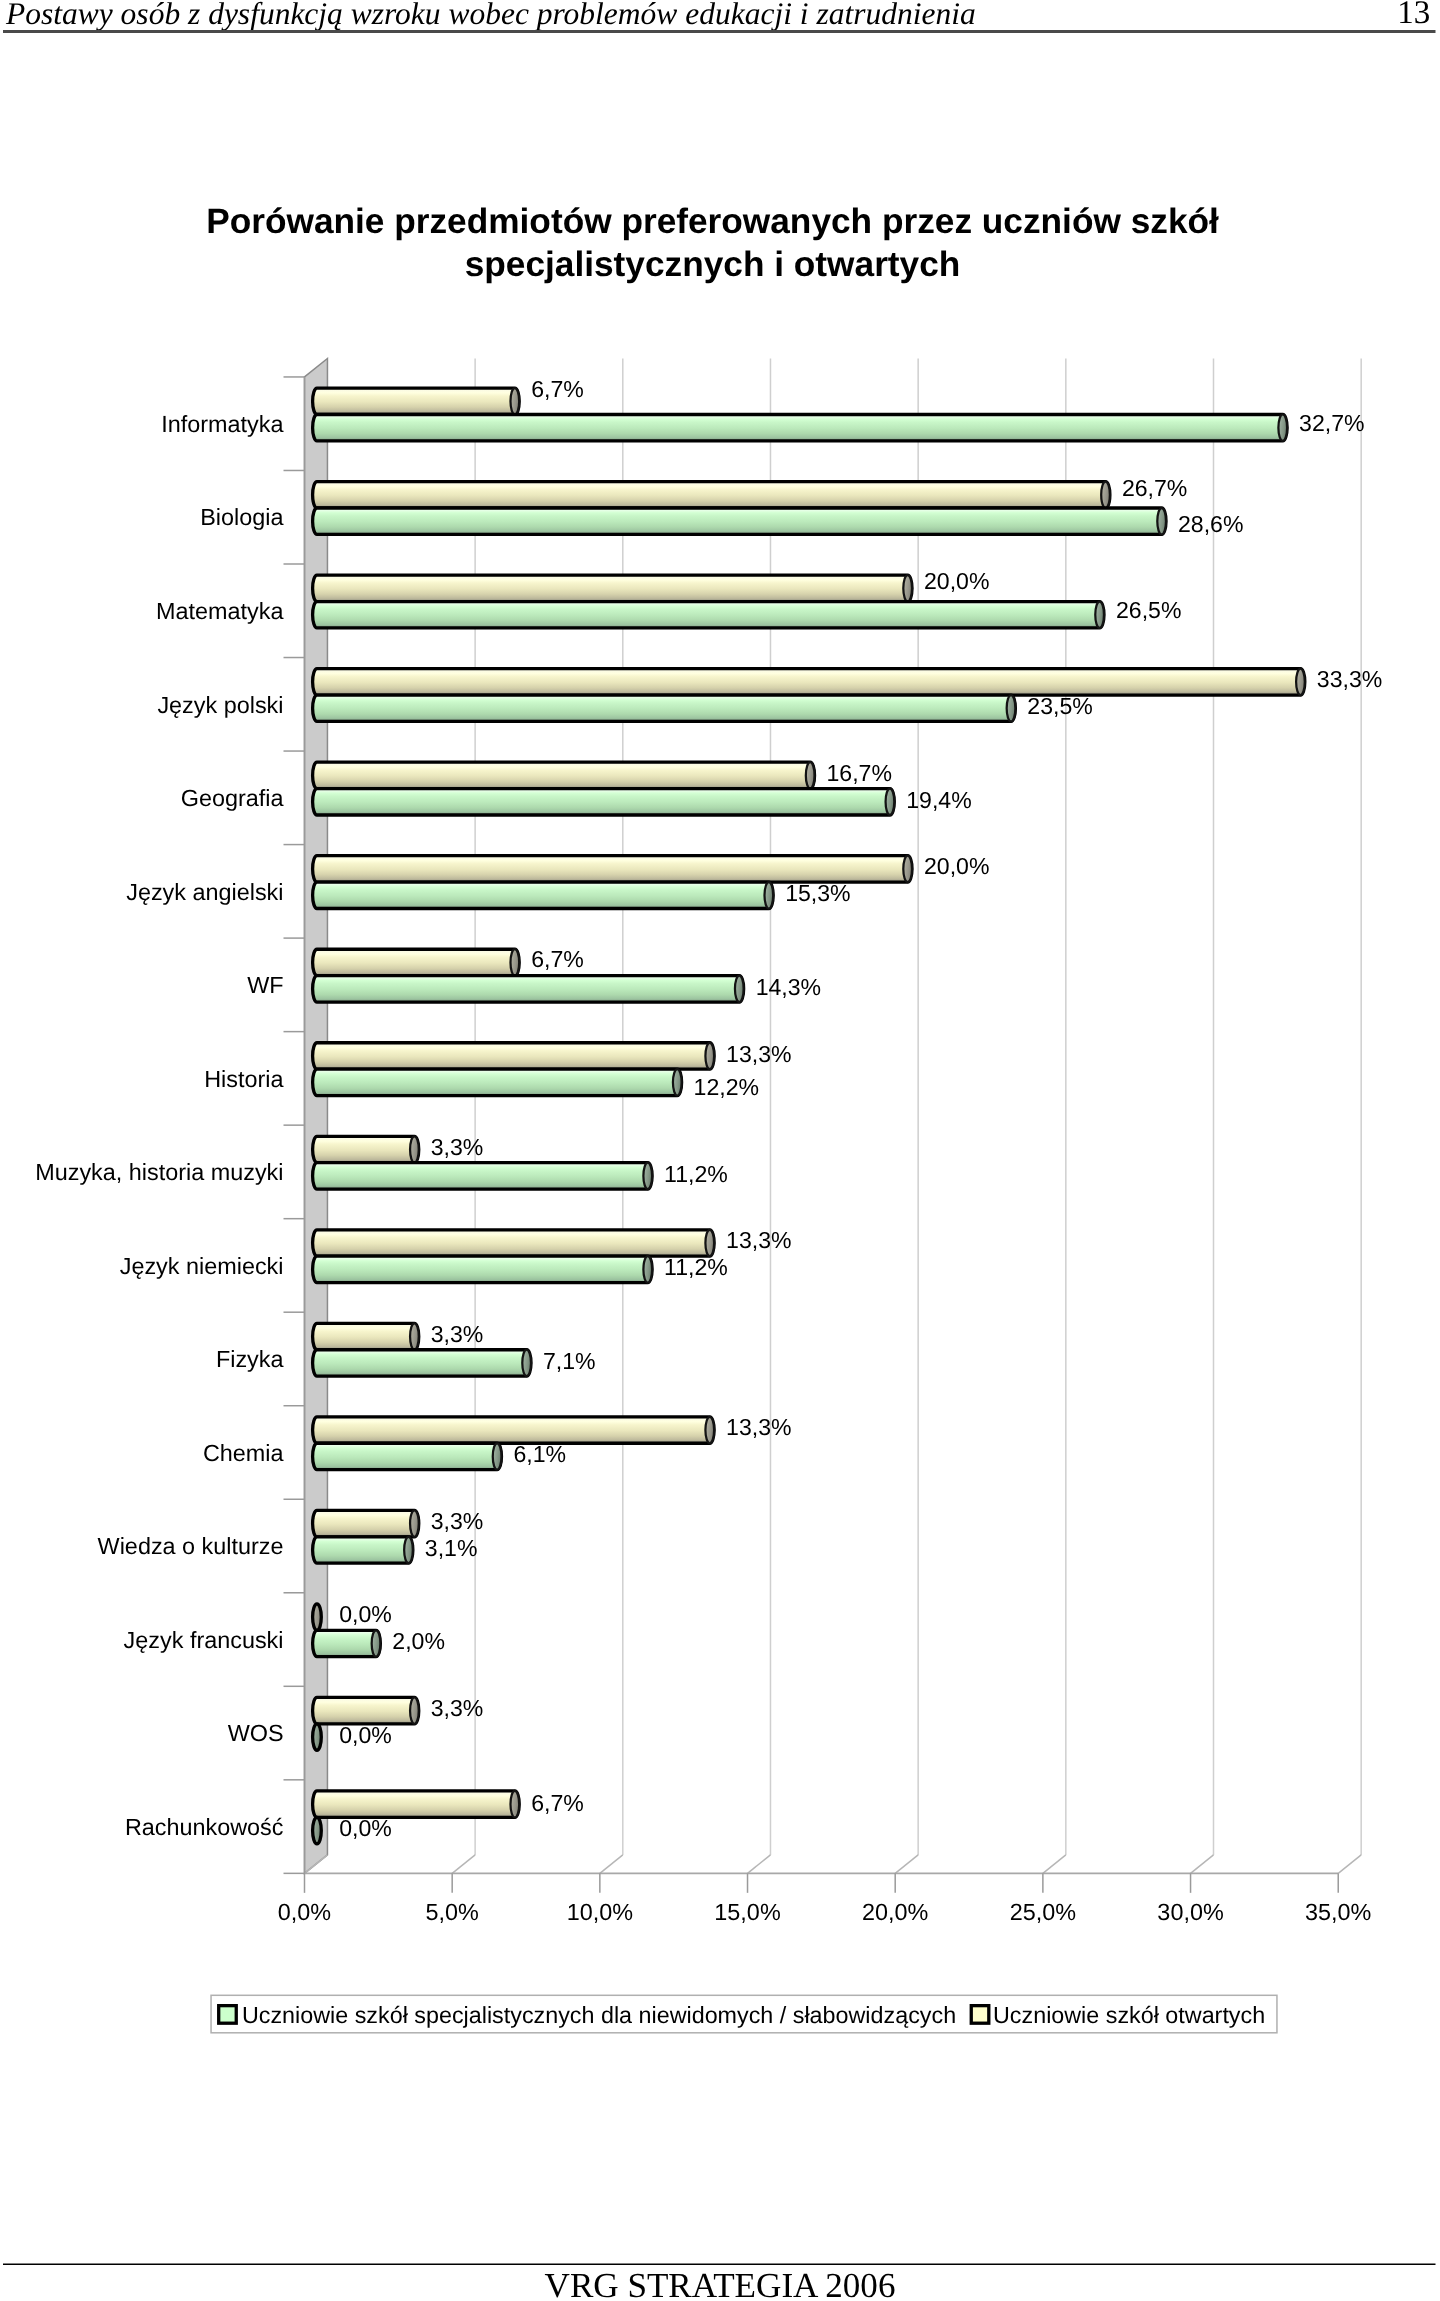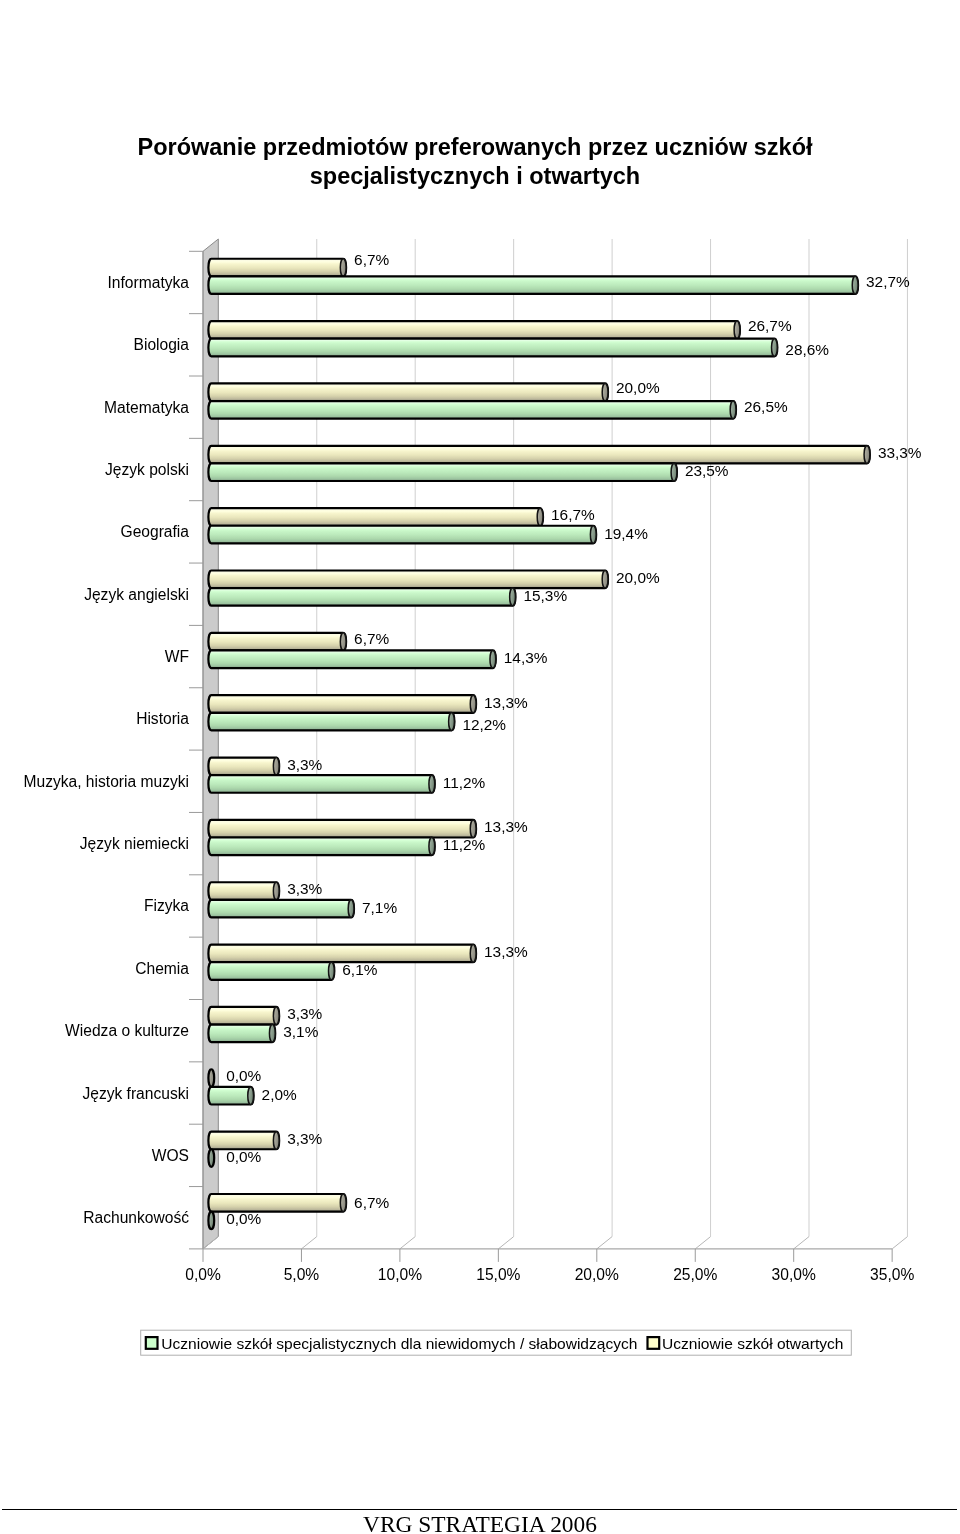--- a/index.html
+++ b/index.html
@@ -25,20 +25,25 @@
 
   
   .footer-rule{position:absolute;left:2px;top:1508.9px;width:955px;height:1.6px;background:#000;}
   .footer-text{position:absolute;left:0;top:1511px;width:960px;text-align:center;
        font-size:23.4px;line-height:27px;color:#000;}
 </style>
 </head>
 <body>
 
 <div class="page">
+  <div class="runhead">
+    <div class="runhead-title">Postawy osób z dysfunkcją wzroku wobec problemów edukacji i zatrudnienia</div>
+    <div class="runhead-page">13</div>
+    <div class="runhead-rule"></div>
+  </div>
 
   <div class="chart-title">
     <div>Porówanie przedmiotów preferowanych przez uczniów szkół</div>
     <div>specjalistycznych i otwartych</div>
   </div>
 
   <svg class="chart" id="chart-svg" width="960" height="1380">
       <defs>
         <linearGradient id="gY" x1="0" y1="0" x2="0" y2="1">
           <stop offset="0%" stop-color="#80805c"></stop>

